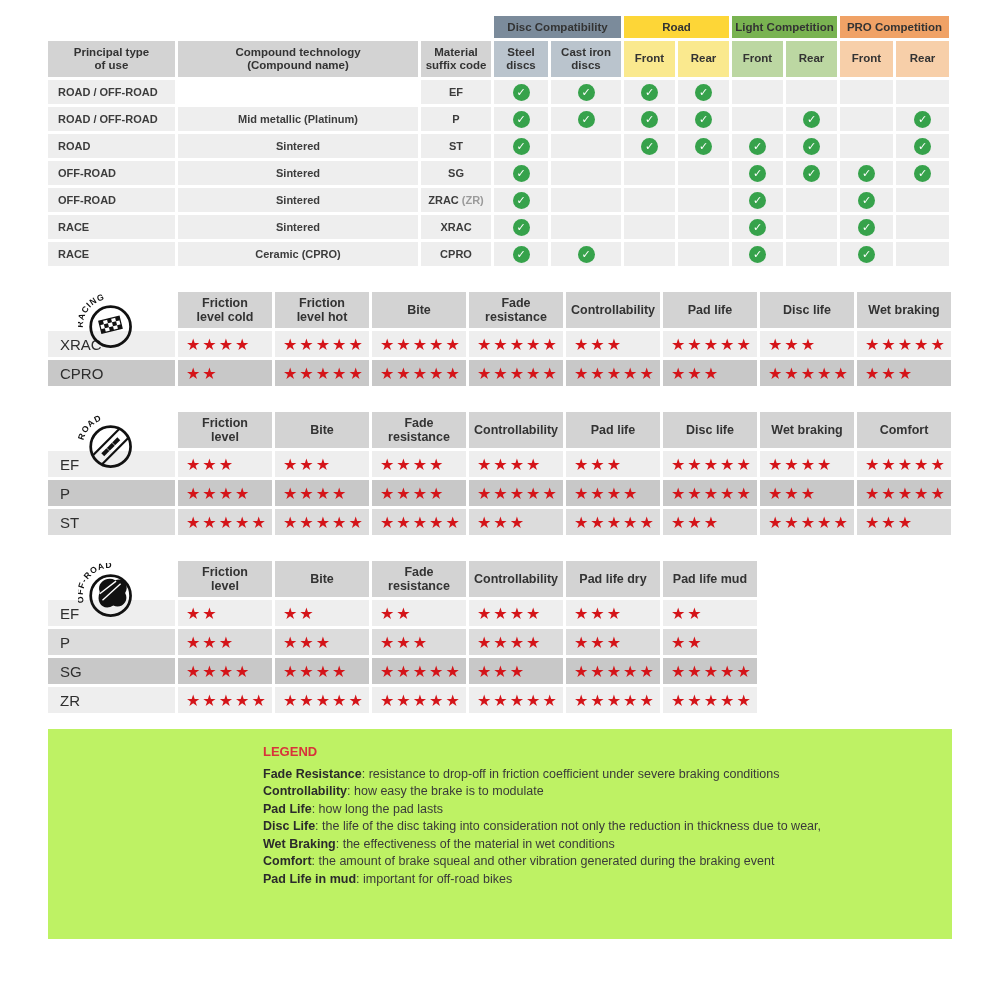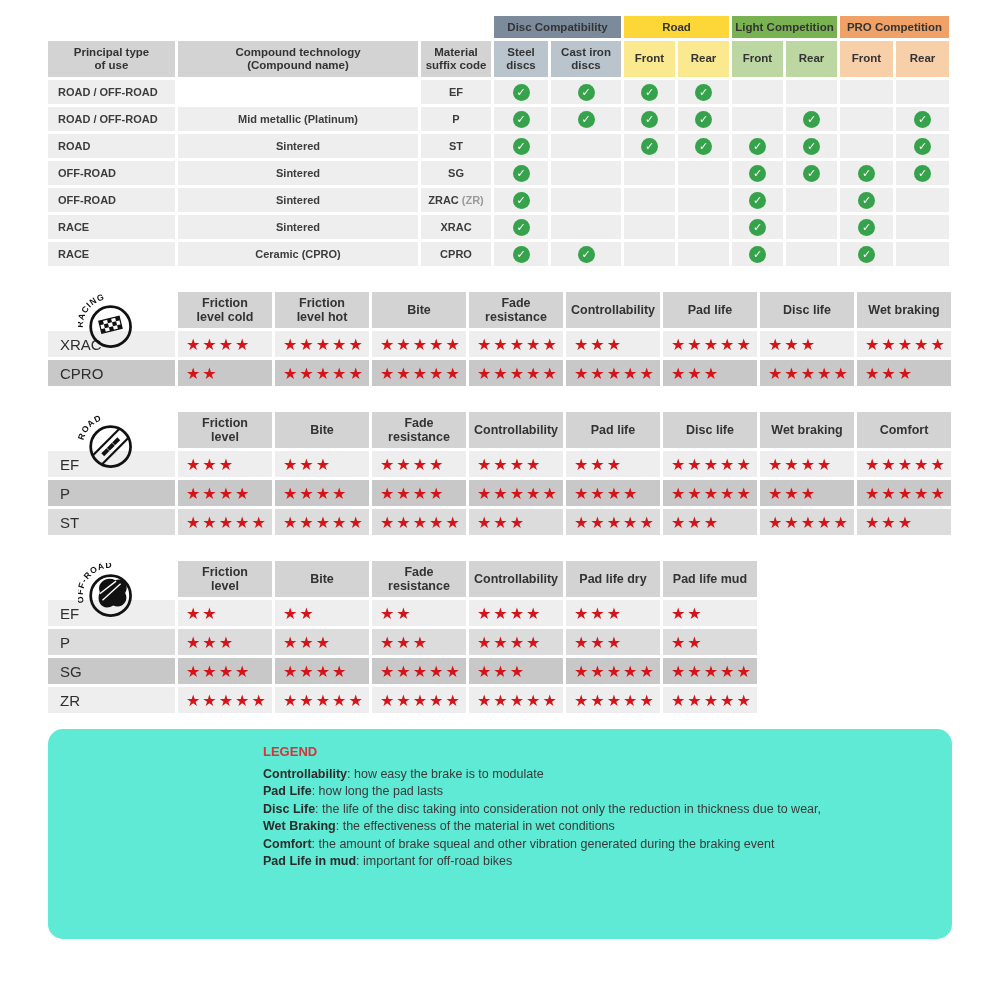--- a/index.html
+++ b/index.html
@@ -360,23 +360,24 @@
           <div class="rl shade-light" style="grid-area: 5 / 1;">ZR</div>
           <div class="rs shade-light" style="grid-area: 5 / 2; color: rgb(212, 20, 25);">★★★★★</div>
           <div class="rs shade-light" style="grid-area: 5 / 3; color: rgb(212, 20, 25);">★★★★★</div>
           <div class="rs shade-light" style="grid-area: 5 / 4; color: rgb(212, 20, 25);">★★★★★</div>
           <div class="rs shade-light" style="grid-area: 5 / 5; color: rgb(212, 20, 25);">★★★★★</div>
           <div class="rs shade-light" style="grid-area: 5 / 6; color: rgb(212, 20, 25);">★★★★★</div>
           <div class="rs shade-light" style="grid-area: 5 / 7; color: rgb(212, 20, 25);">★★★★★</div>
         </div>
       </div>
     </div>
-  <div class="legend" style="background: #5eead4; border-radius: 15px;">
+  <div class="legend" style="background: #bef264;">
     <div class="legend-title" style="color: rgb(216, 51, 58);">LEGEND</div>
     <div id="legend-items">
+        <div class="legend-line"><span class="term">Fade Resistance</span>: <span class="desc">resistance to drop-off in friction coefficient under severe braking conditions</span></div>
         <div class="legend-line"><span class="term">Controllability</span>: <span class="desc">how easy the brake is to modulate</span></div>
         <div class="legend-line"><span class="term">Pad Life</span>: <span class="desc">how long the pad lasts</span></div>
         <div class="legend-line"><span class="term">Disc Life</span>: <span class="desc">the life of the disc taking into consideration not only the reduction in thickness due to wear,</span></div>
         <div class="legend-line"><span class="term">Wet Braking</span>: <span class="desc">the effectiveness of the material in wet conditions</span></div>
         <div class="legend-line"><span class="term">Comfort</span>: <span class="desc">the amount of brake squeal and other vibration generated during the braking event</span></div>
         <div class="legend-line"><span class="term">Pad Life in mud</span>: <span class="desc">important for off-road bikes</span></div>
       </div>
   </div>
 </div>
 

